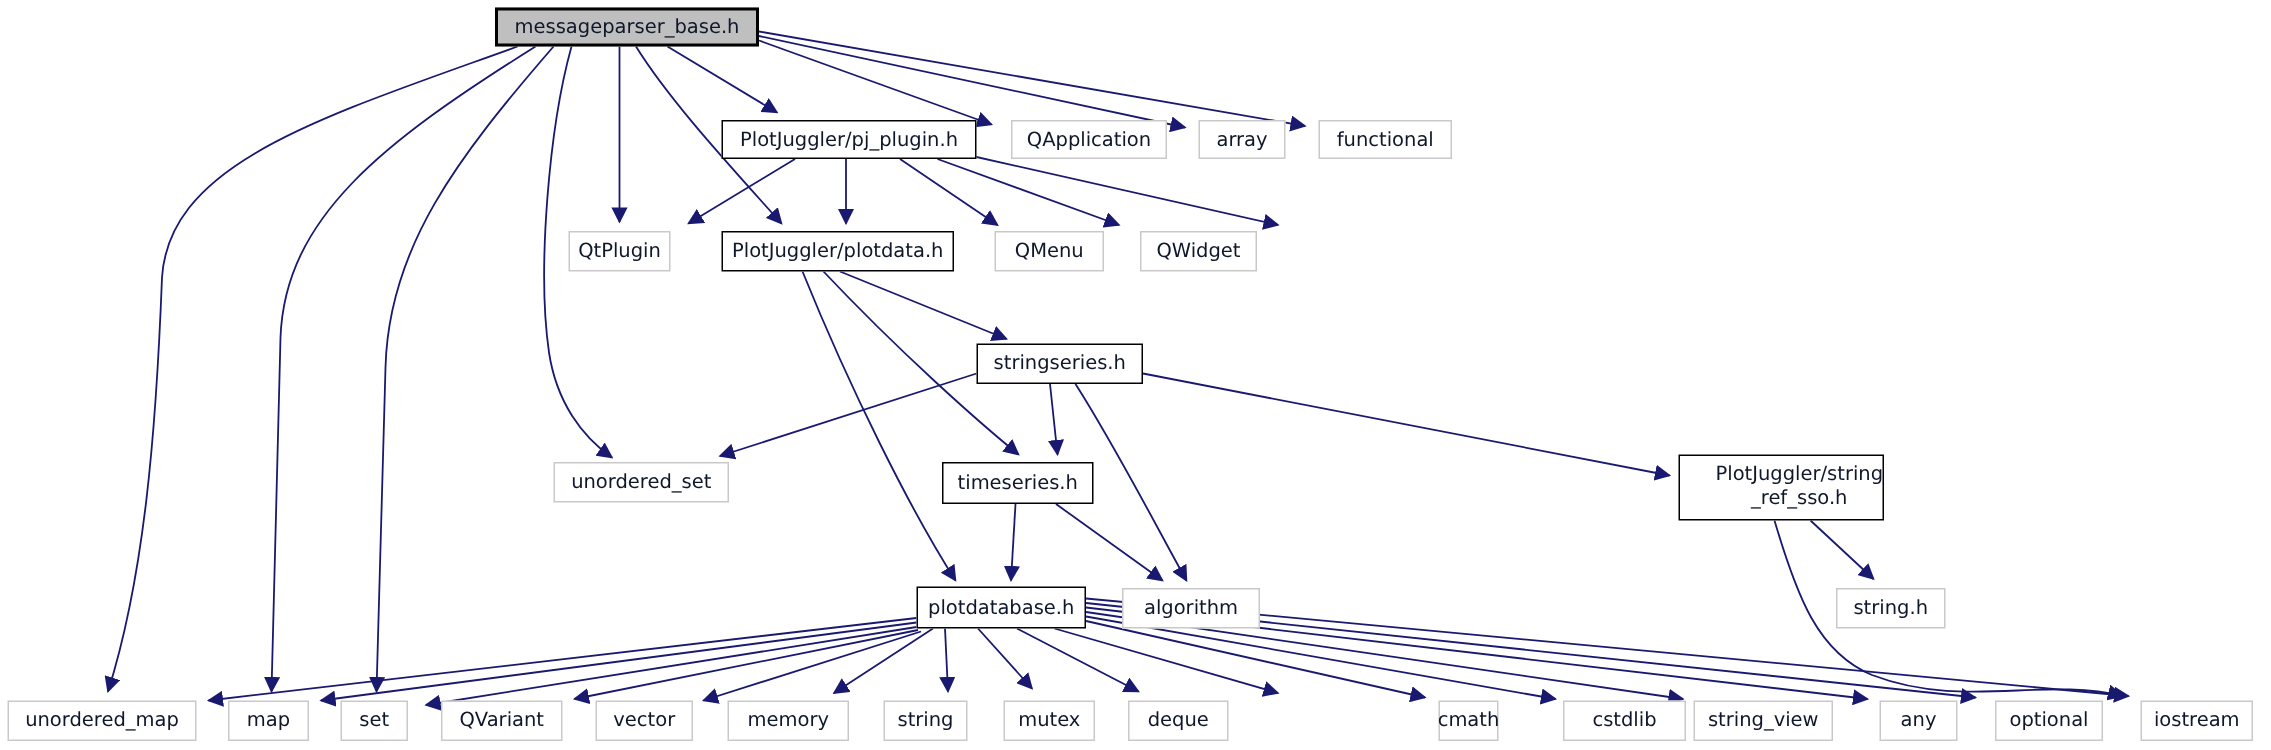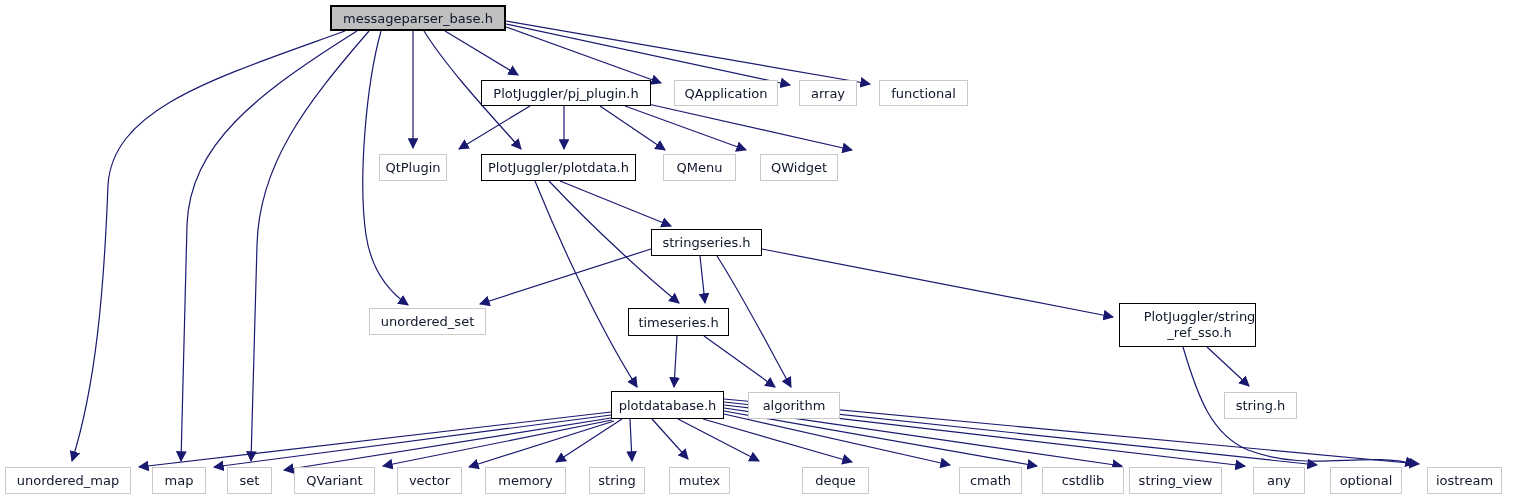--- a/index.html
+++ b/index.html
@@ -97,22 +97,22 @@
   <div class="node" style="left:1224px;top:392px;width:73px;height:27px;">string.h</div>
 
   <div class="node" style="left:5px;top:467px;width:126px;height:27px;">unordered_map</div>
   <div class="node" style="left:152px;top:467px;width:54px;height:27px;">map</div>
   <div class="node" style="left:227px;top:467px;width:45px;height:27px;">set</div>
   <div class="node" style="left:294px;top:467px;width:81px;height:27px;">QVariant</div>
   <div class="node" style="left:397px;top:467px;width:65px;height:27px;">vector</div>
   <div class="node" style="left:485px;top:467px;width:81px;height:27px;">memory</div>
   <div class="node" style="left:589px;top:467px;width:56px;height:27px;">string</div>
   <div class="node" style="left:669px;top:467px;width:61px;height:27px;">mutex</div>
-  <div class="node" style="left:802px;top:467px;width:67px;height:27px;">deque</div>
+  <div class="node" style="left:752px;top:467px;width:67px;height:27px;">deque</div>
   <div class="node" style="left:847px;top:467px;width:92px;height:27px;margin-top:40px;">type_traits</div>
-  <div class="node" style="left:959px;top:467px;width:63px;height:27px;text-align:center;">cmath</div>
+  <div class="node" style="left:959px;top:467px;width:40px;height:27px;text-align:center;">cmath</div>
   <div class="node" style="left:1042px;top:467px;width:82px;height:27px;">cstdlib</div>
   <div class="node" style="left:1129px;top:467px;width:93px;height:27px;">string_view</div>
   <div class="node" style="left:1253px;top:467px;width:52px;height:27px;">any</div>
   <div class="node" style="left:1330px;top:467px;width:72px;height:27px;">optional</div>
   <div class="node" style="left:1427px;top:467px;width:75px;height:27px;">iostream</div>
 
 </div>
 
 </body></html>

